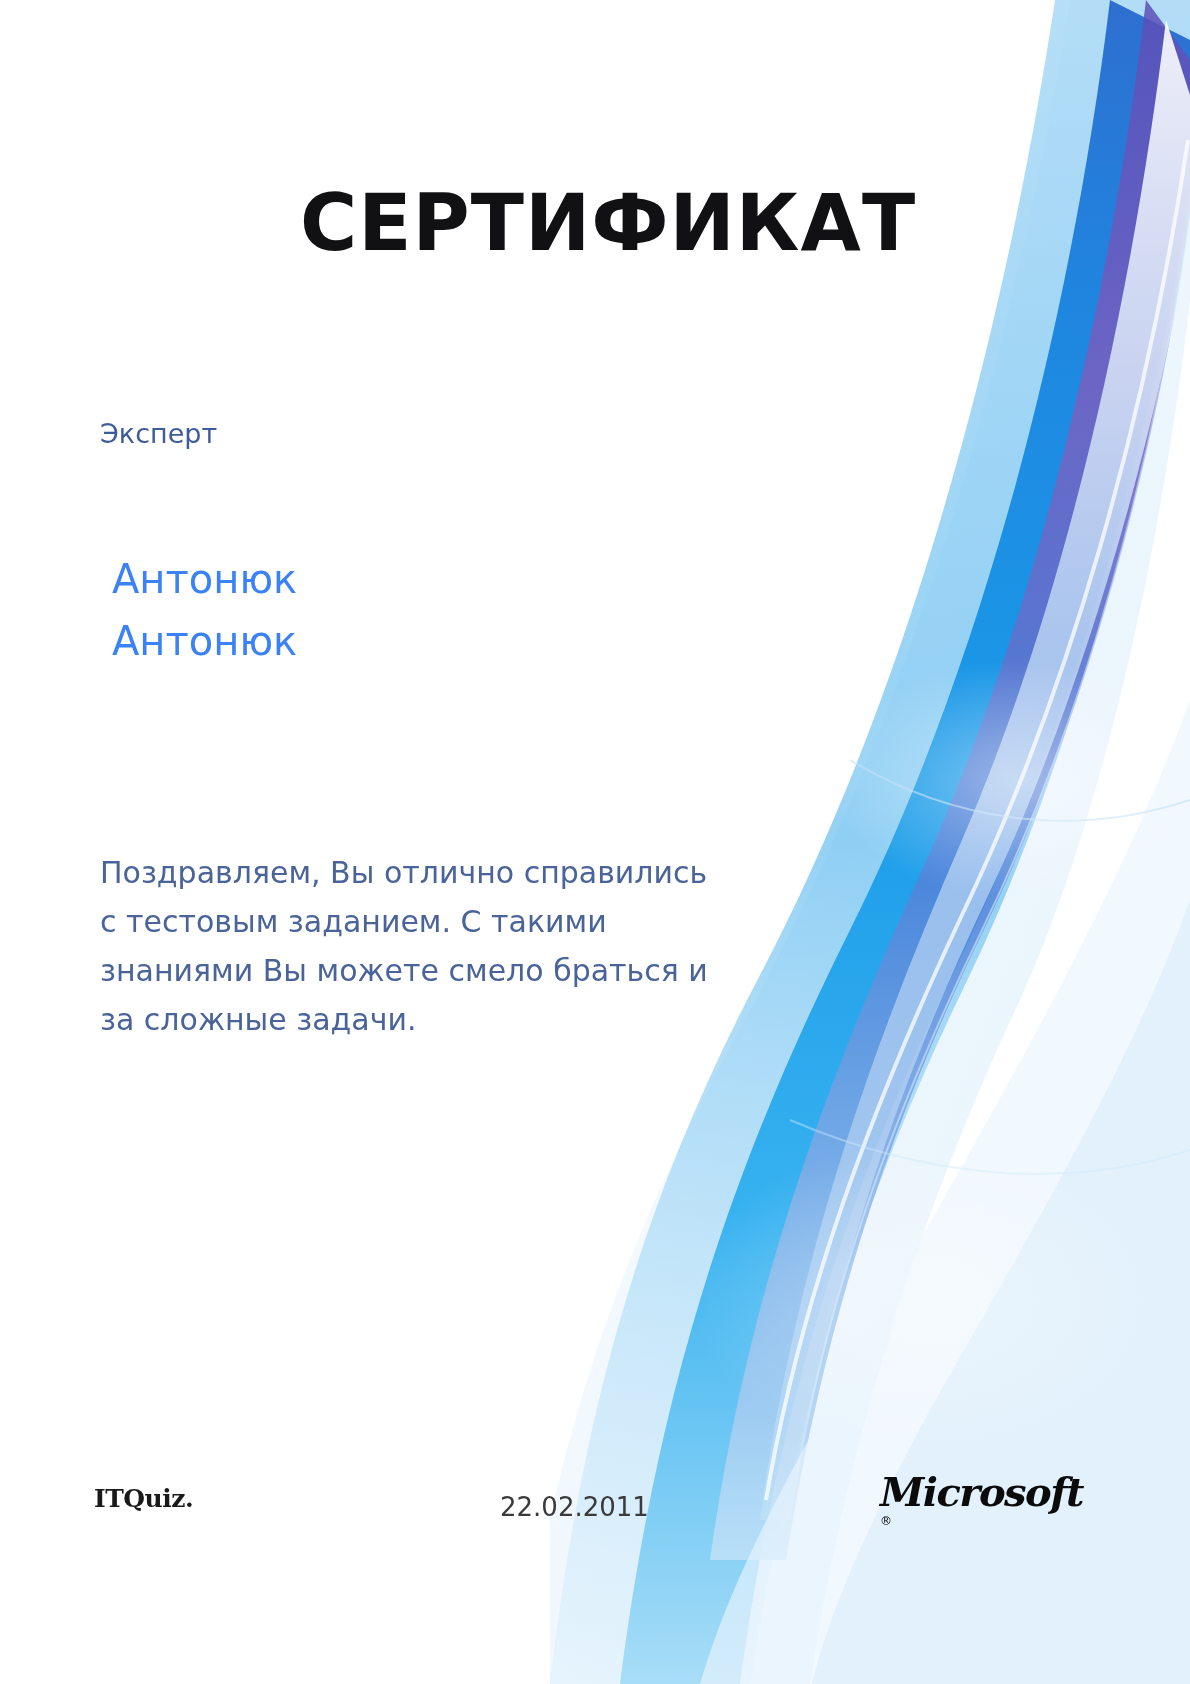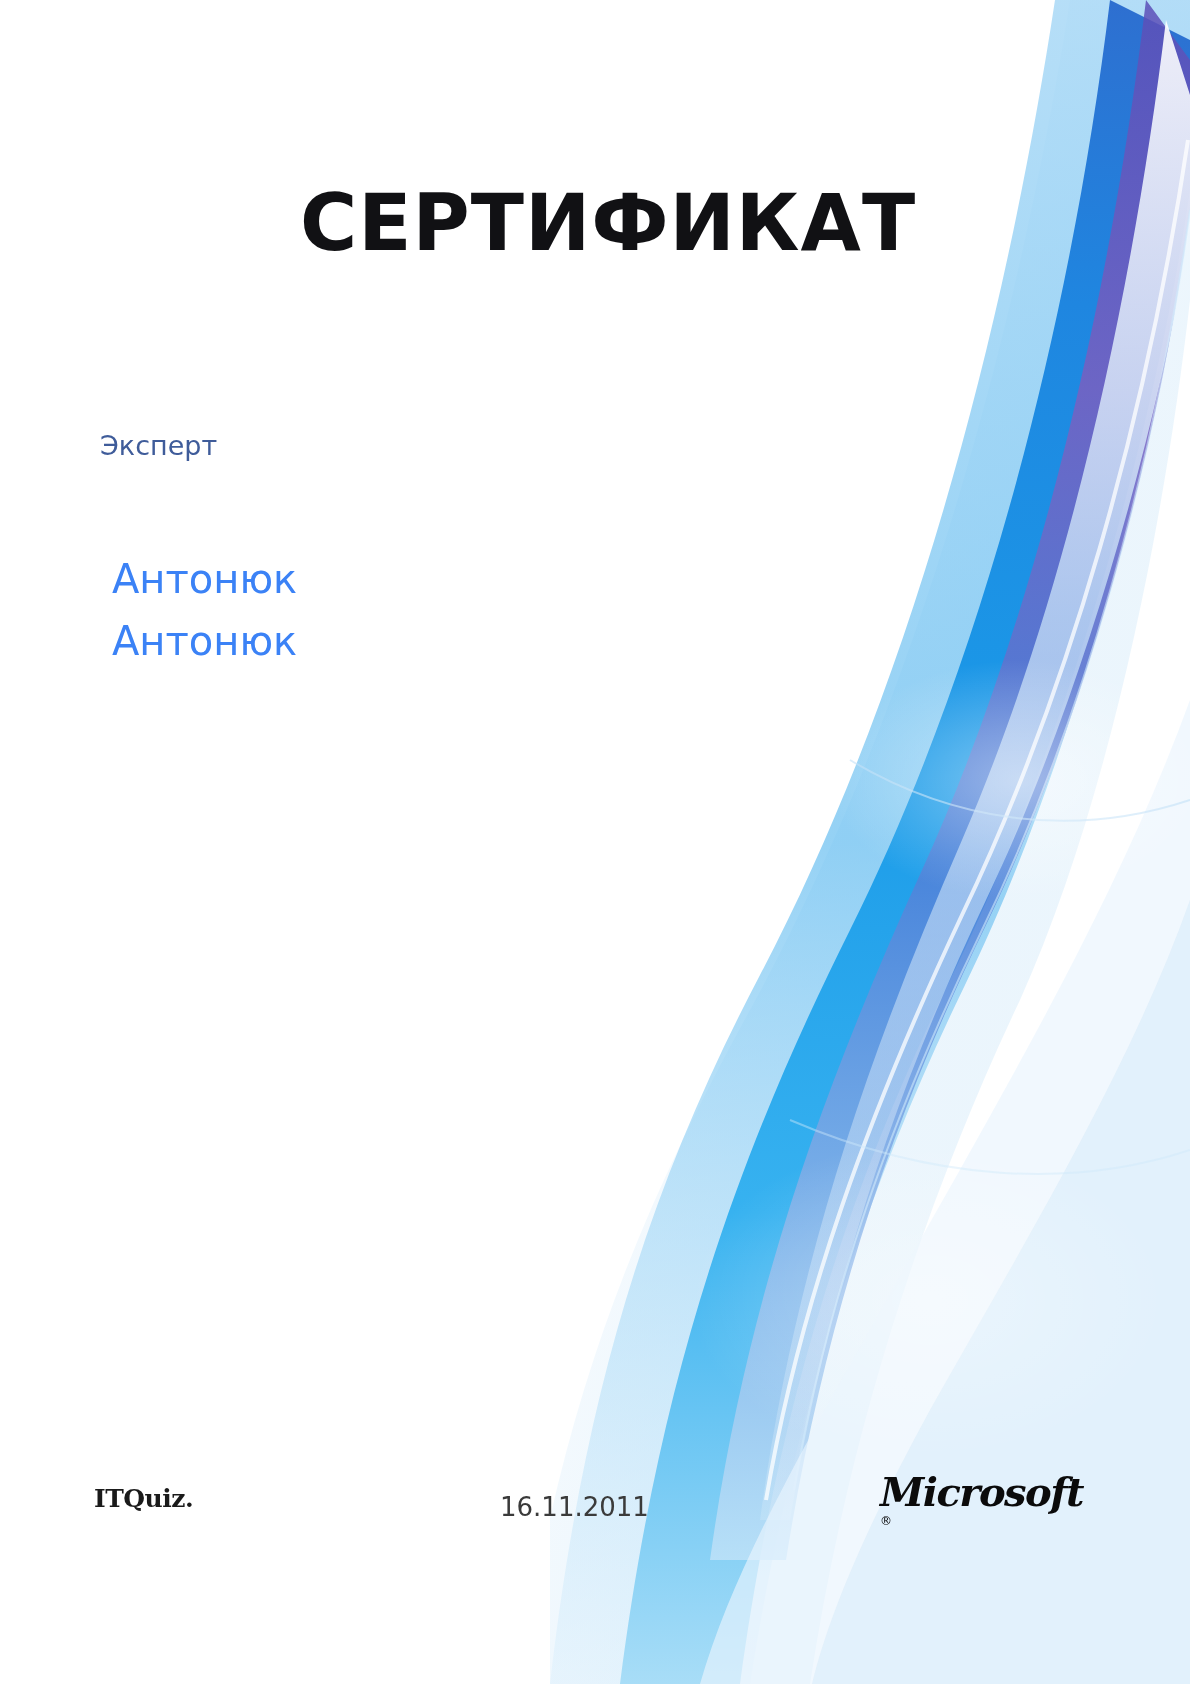--- a/index.html
+++ b/index.html
@@ -37,21 +37,21 @@
     top: 178px;
     font-size: 78px;
     font-weight: 700;
     letter-spacing: 1px;
     color: #111114;
     white-space: nowrap;
   }
   .level {
     position: absolute;
     left: 100px;
-    top: 430px;
+    top: 418px;
     font-size: 27px;
     font-weight: 400;
     color: #3f5c9a;
   }
   .recipient {
     position: absolute;
     left: 112px;
     top: 548px;
     font-size: 40px;
     line-height: 62px;
@@ -181,22 +181,28 @@
 
   <div class="title">СЕРТИФИКАТ</div>
 
   <div class="level">Эксперт</div>
 
   <div class="recipient">
     <span class="line">Антонюк</span>
     <span class="line">Антонюк</span>
   </div>
 
+  <div class="message">
+    <span class="line">Поздравляем, Вы отлично справились</span>
+    <span class="line">с тестовым заданием. С такими</span>
+    <span class="line">знаниями Вы можете смело браться и</span>
+    <span class="line">за сложные задачи.</span>
+  </div>
 
   <div class="footer-brand">ITQuiz.</div>
 
-  <div class="footer-date">16.11.2011</div>
+  <div class="footer-date">22.02.2011</div>
 
   <div class="ms-logo">
     <span class="ms-word">Microsoft</span><span class="ms-reg">®</span>
   </div>
 
 </div>
 
 </body></html>

